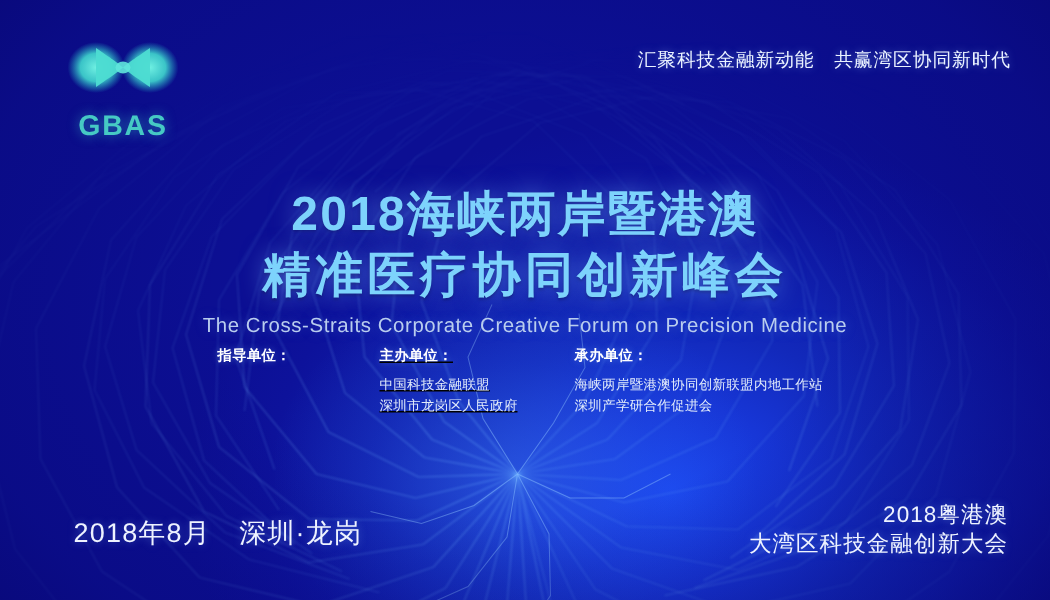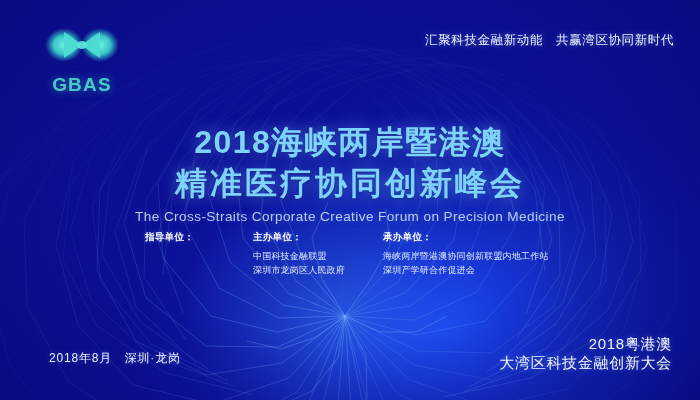--- a/index.html
+++ b/index.html
@@ -120,21 +120,21 @@
   .orgs {
     position: absolute;
     left: 145px;
     top: 231px;
     width: 440px;
     display: flex;
     align-items: flex-start;
   }
   .org-col { }
   .org-col.c1 { width: 108px; }
-  .org-col.c2 { width: 130px; }
+  .org-col.c2 { width: 130px; text-decoration: underline; }
   .org-col.c3 { width: 202px; }
   .org-head {
     font-size: 9.5px;
     font-weight: 700;
     color: #ffffff;
     letter-spacing: 0.3px;
     margin-bottom: 5px;
     white-space: nowrap;
     text-shadow: 0 0 5px rgba(120,180,255,0.4);
   }
@@ -144,21 +144,21 @@
     line-height: 14px;
     white-space: nowrap;
     letter-spacing: 0.2px;
   }
 
   
   .footer-left {
     position: absolute;
     left: 49px;
     bottom: 33px;
-    font-size: 12px;
+    font-size: 18px;
     color: #eef3ff;
     letter-spacing: 0.8px;
     white-space: nowrap;
     text-shadow: 0 0 6px rgba(130,180,255,0.4);
   }
   .footer-right {
     position: absolute;
     right: 28px;
     bottom: 28px;
     text-align: right;

